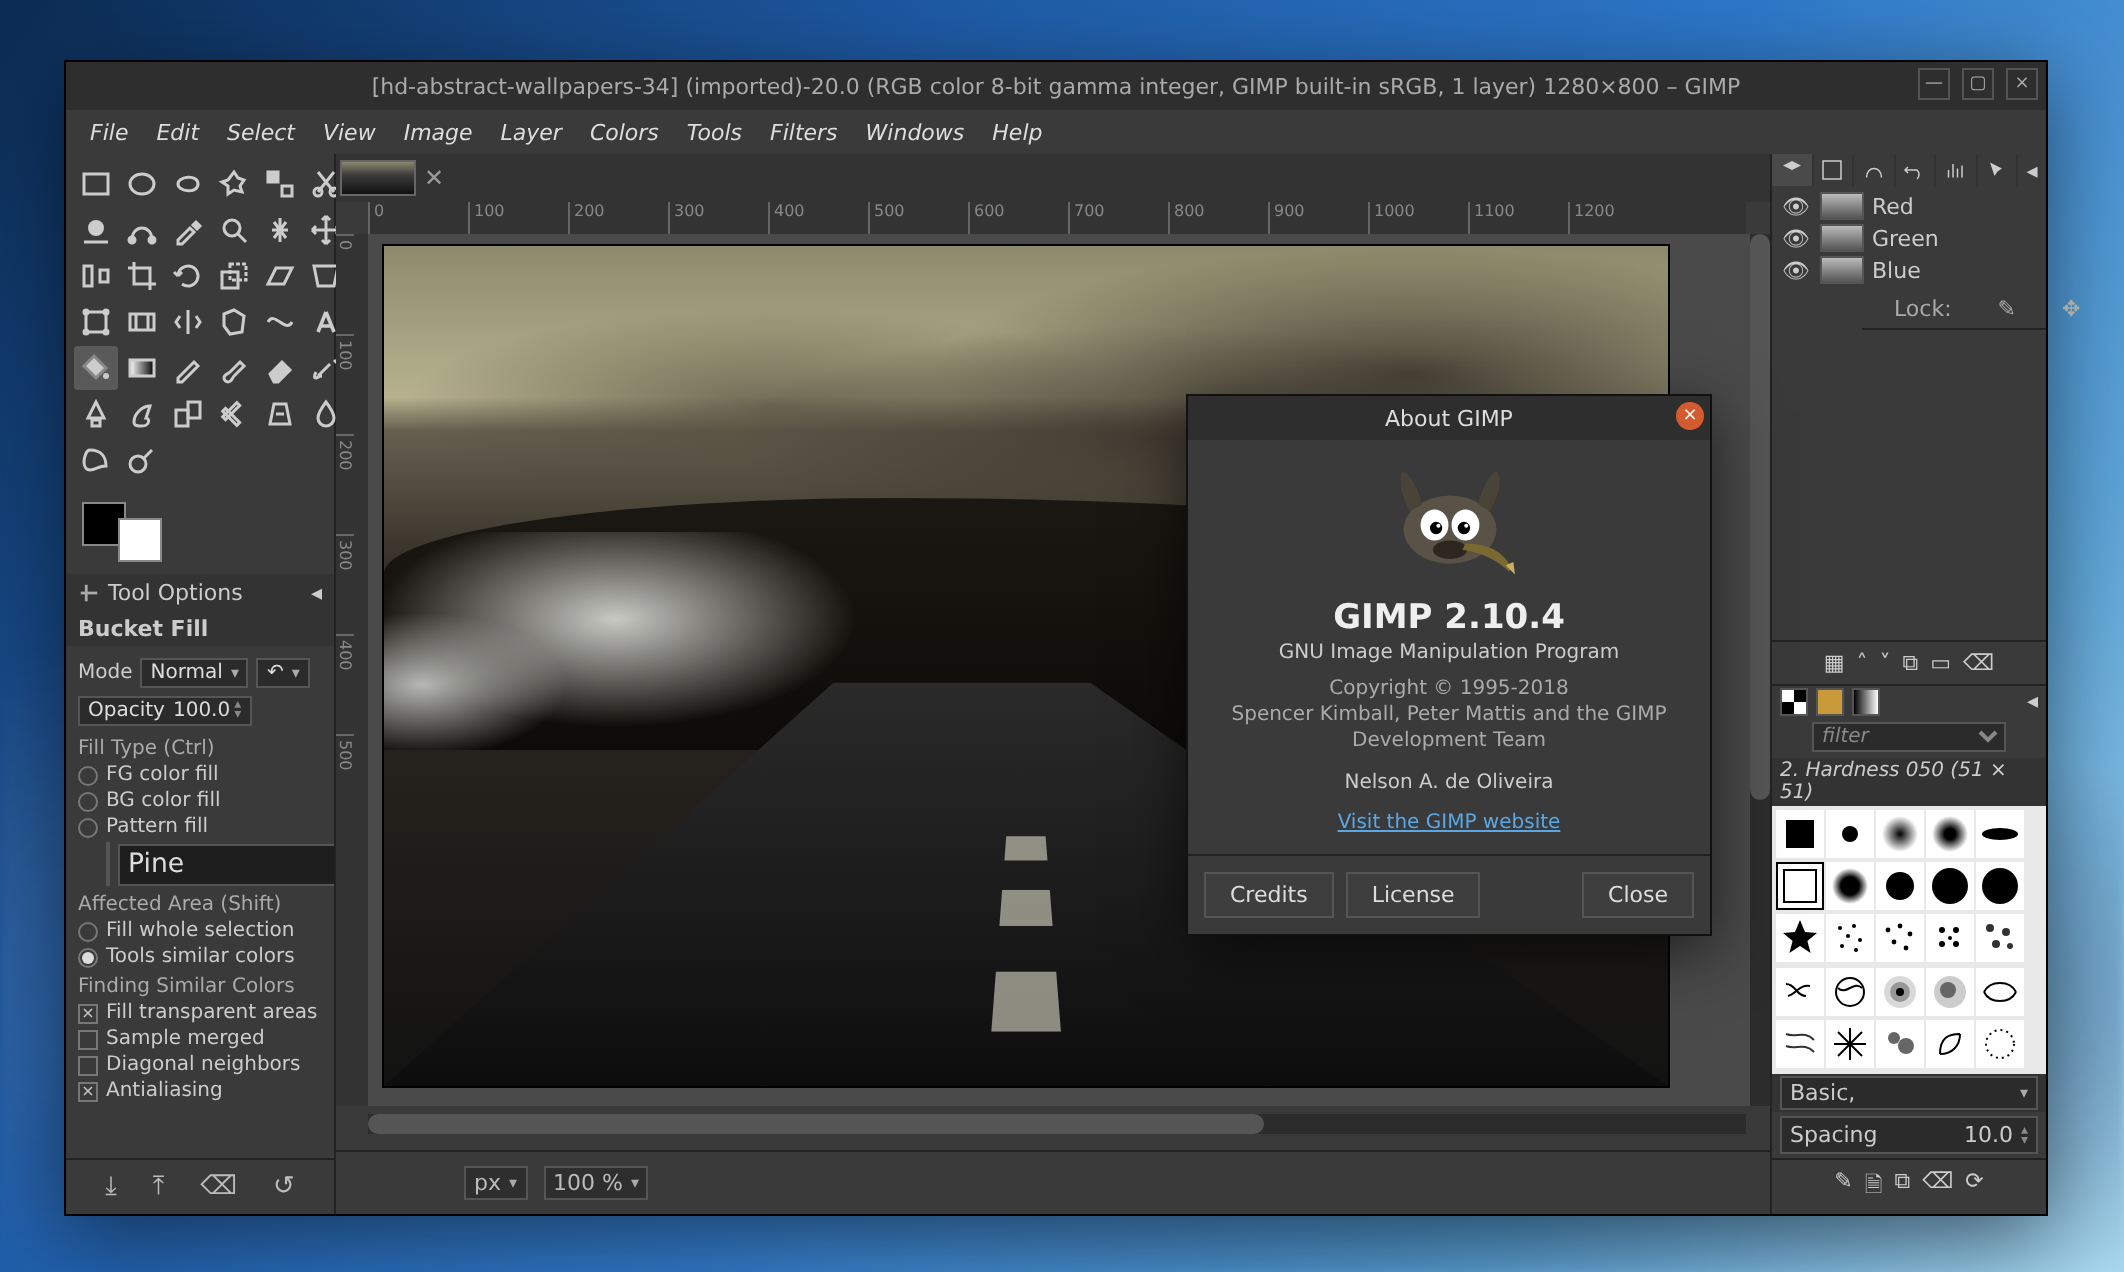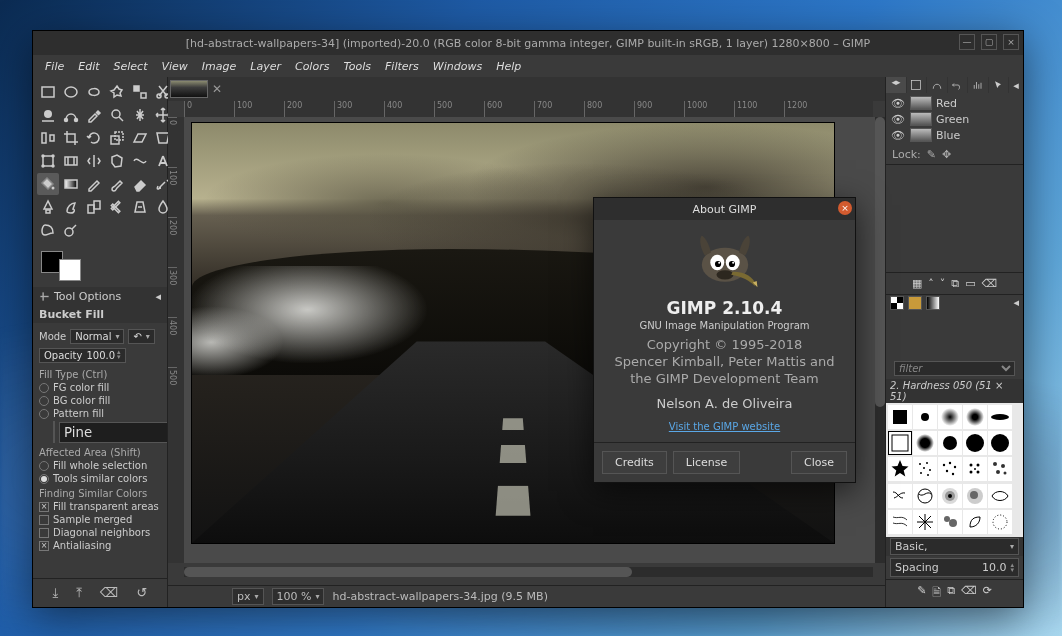--- a/index.html
+++ b/index.html
@@ -39,21 +39,21 @@
       radial-gradient(260px 70px at 30% 50%, rgba(80,76,60,.7), transparent 70%),
       radial-gradient(340px 90px at 80% 40%, rgba(50,45,38,.8), transparent 70%);}
   .hill{position:absolute;top:30%;left:0;right:0;height:30%;background:linear-gradient(#1a1812,#0c0b08);border-radius:40% 60% 0 0/30% 40% 0 0;}
   .snow{position:absolute;top:34%;left:0;width:60%;height:26%;background:radial-gradient(200px 90px at 30% 40%, #c8c8c4, transparent 60%), radial-gradient(120px 60px at 5% 70%, #b8b8b4, transparent 60%);}
   .road{position:absolute;bottom:0;left:0;right:0;height:48%;background:linear-gradient(#2a2a2a,#191919 60%,#0d0d0d);clip-path:polygon(35% 0,55% 0,100% 100%,0 100%);}
   .lane{position:absolute;bottom:0;left:48%;width:4%;height:40%;background:repeating-linear-gradient(#c0c0b0 0 30px, transparent 30px 60px);transform:perspective(200px) rotateX(50deg);opacity:.7;}
   .scroll-h{position:absolute;left:16px;right:12px;bottom:8px;height:10px;background:#2c2c2c;}
   .scroll-thumb{position:absolute;left:0;width:65%;top:0;bottom:0;background:#555;border-radius:5px;}
   .scroll-v{position:absolute;right:0;top:16px;bottom:22px;width:10px;background:#2c2c2c;}
   .scroll-v .scroll-thumb{left:0;right:0;top:0;height:65%;width:auto;}
-  .statusbar { height:22px; background:#3a3a3a; border-top:1px solid #222; display:flex; align-items:center; gap:8px; padding:0 6px; color:#bbb;}
+  .statusbar { height:32px; background:#3a3a3a; border-top:1px solid #222; display:flex; align-items:center; gap:8px; padding:0 6px; color:#bbb;}
   .sbox { background:#2e2e2e; border:1px solid #555; padding:1px 4px; display:flex; align-items:center; gap:4px;}
   .arrow{font-size:8px;color:#aaa;}
 
   
   .toolbox { display:grid; grid-template-columns:repeat(6,22px); gap:1px; padding:4px; }
   .tool { width:22px; height:22px; display:flex; align-items:center; justify-content:center; cursor:pointer; color:#ccc;}
   .tool.selected{background:#5a5a5a;border-radius:2px;}
   .tool svg{width:16px;height:16px;stroke:#ccc;fill:none;stroke-width:1.5;}
   .swatches{padding:6px 8px;}
   .swatch-wrap{position:relative;width:40px;height:30px;}
@@ -76,46 +76,46 @@
   .bottom-icons span{cursor:pointer;font-size:13px;}
 
   
   .rtabs{height:16px;display:flex;background:#333;gap:1px;}
   .rtab{flex:1;display:flex;align-items:center;justify-content:center;background:#3a3a3a;cursor:pointer;}
   .rtab.active{background:#4a4a4a;}
   .ch-list{padding:2px;}
   .ch-row{display:flex;align-items:center;gap:4px;padding:1px 2px;}
   .eye{width:16px;font-size:11px;text-align:center;cursor:pointer;}
   .ch-thumb{width:22px;height:14px;background:linear-gradient(#bbb,#555);border:1px solid #555;}
-  .lockrow{display:flex;align-items:center;gap:6px;padding:3px 6px;color:#aaa;border-bottom:1px solid #222;}
+  .lockrow{display:flex;align-items:center;gap:23px;padding:3px 16px;color:#aaa;border-bottom:1px solid #222;margin-left:45px;}
   .rblank{flex:1;background:#3a3a3a;}
   .rbtns{display:flex;gap:6px;justify-content:center;padding:4px;border-top:1px solid #222;font-size:11px;color:#ccc;}
   .rbtns span{cursor:pointer;}
   .brush-tabs{height:16px;display:flex;align-items:center;gap:4px;padding:0 4px;border-top:1px solid #222;}
   .brush-sel{width:14px;height:14px;border:1px solid #555;}
-  .filter-row{padding:3px 8px;margin-top:48px;}
+  .filter-row{padding:3px 20px;}
   .filter-row select{width:100%;background:#2b2b2b;color:#888;border:1px solid #555;font-style:italic;font-size:10px;}
   .brushname{padding:1px 4px;font-style:italic;color:#ccc;font-size:10px;background:#333;}
   .brush-grid{display:grid;grid-template-columns:repeat(5,24px);gap:1px;padding:2px;background:#e8e8e8;height:134px;overflow:hidden;}
   .brush{width:24px;height:24px;background:#fff;display:flex;align-items:center;justify-content:center;}
   .brush.active{outline:1px solid #000;outline-offset:-1px;}
   .brush svg{width:20px;height:20px;}
   .preset-row{display:flex;align-items:center;padding:1px 4px;background:#333;}
   .preset-row .combo{flex:1;background:#2b2b2b;color:#ccc;border:1px solid #555;padding:1px 4px;display:flex;justify-content:space-between;align-items:center;}
   .spacing{display:flex;align-items:center;gap:4px;padding:2px 4px;background:#2b2b2b;border:1px solid #555;margin:2px 4px;}
 
   
   .about { position:absolute; left:593px; top:197px; width:263px; background:#3a3a3a; border:1px solid #111; box-shadow:0 8px 30px rgba(0,0,0,.6);}
   .about-title{height:22px;background:#2e2e2e;display:flex;align-items:center;justify-content:center;position:relative;color:#ddd;font-size:11px;}
   .about-close{position:absolute;right:3px;top:3px;width:14px;height:14px;border-radius:50%;background:#d35b2f;color:#fff;font-size:9px;display:flex;align-items:center;justify-content:center;cursor:pointer;}
   .about-body{padding:10px 8px;text-align:center;color:#ccc;font-size:10px;}
   .wilber{display:inline-block;}
   .about-body h2{color:#eee;font-size:17px;margin:8px 0 2px;}
   .about-body .sub{font-size:10px;color:#ccc;margin-bottom:6px;}
-  .about-body .tiny{font-size:13px;color:#aaa;line-height:1.3;text-align:center;}
+  .about-body .tiny{font-size:10px;color:#aaa;line-height:1.3;text-align:center;}
   .about-body a{color:#5aa7e6;text-decoration:underline;font-size:10px;}
   .about-btns{display:flex;gap:6px;padding:8px;border-top:1px solid #222;}
   .btn{background:#3e3e3e;border:1px solid #555;color:#ddd;padding:4px 12px;cursor:pointer;font-size:11px;}
   .about-btns .spread{flex:1;}
 
 </style>
 </head>
 <body>
 <div class="wave"></div>
 
@@ -503,21 +503,20 @@
       <div class="statusbar">
         <div style="width:50px;"></div>
         <div class="sbox">
             <span>px</span>
             <span class="arrow">▾</span>
           </div>
         <div class="sbox">
             <span>100 %</span>
             <span class="arrow">▾</span>
           </div>
-        <span>hd-abstract-wallpapers-34.jpg (9.5 MB)</span>
       </div>
     </div>
 
     <div class="panel right">
       <div class="rtabs">
         <div class="rtab active">
             <svg width="12" height="12" viewBox="0 0 16 16">
               <path d="M2 5l6-3 6 3-6 3z" fill="#ccc"></path>
             </svg>
           </div>

